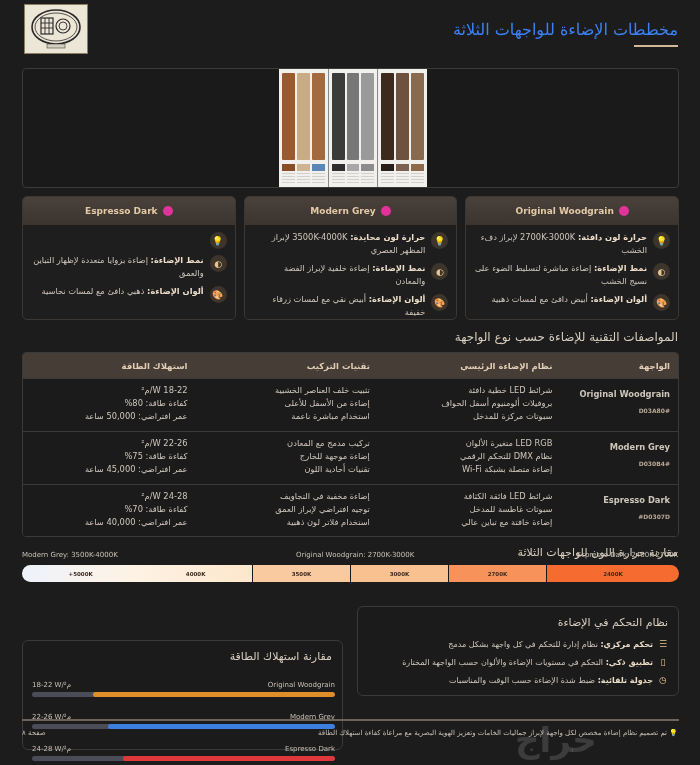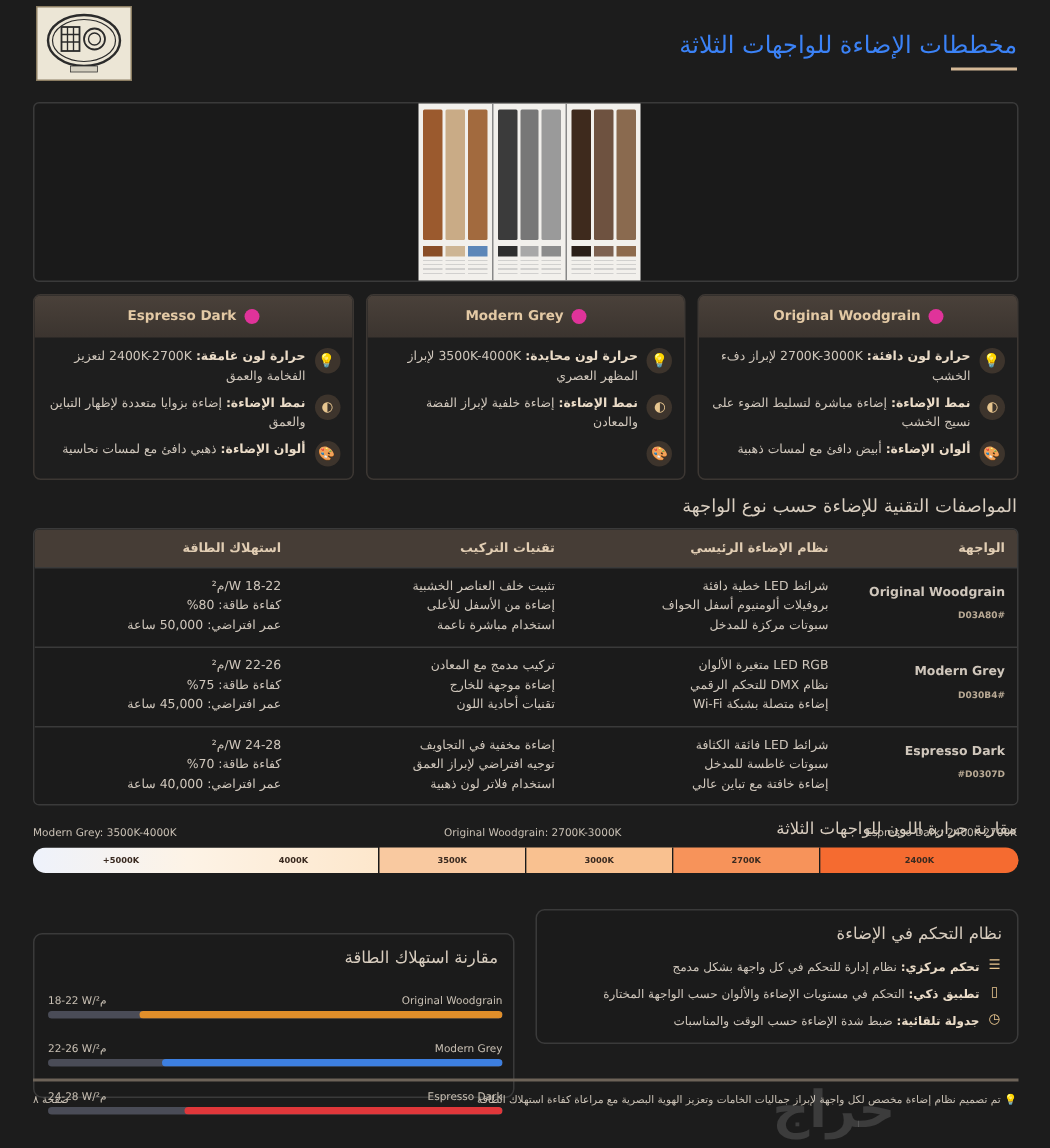--- a/index.html
+++ b/index.html
@@ -45,21 +45,21 @@
     .spec-row { height: 53px; display: flex; direction: rtl; border-top: 1px solid #3a3a3a; background: #1b1b1b; }
     .spec-row > div { padding: 5px 8px 0 8px; font-size: 8.3px; line-height: 13px; color: #cfc6bb; }
     .facade-name { font-weight: bold; color: #e3cdb1; font-size: 8.5px; padding-top: 9px !important; }
     .facade-code { font-size: 6px; color: #b8a994; font-weight: bold; margin-top: 3px; }
     .spec-row .c4 { border-left: none; }
 
     .temp-bar { position: absolute; left: 22px; top: 565px; width: 657px; height: 17px; display: flex; }
     .temp-seg { height: 17px; display: flex; align-items: center; justify-content: space-around; font-size: 5.5px; color: #3a2a20; font-weight: bold; border-right: 1px solid #1a1a1a; }
     .temp-legend { position: absolute; top: 551px; font-size: 7px; color: #c9c0b4; }
 
-    .energy-box { position: absolute; left: 22px; top: 622px; width: 321px; height: 110px; border: 1px solid #3a3a3a; border-radius: 6px; background: #1b1b1b; }
+    .energy-box { position: absolute; left: 22px; top: 640px; width: 321px; height: 110px; border: 1px solid #3a3a3a; border-radius: 6px; background: #1b1b1b; }
     .control-box { position: absolute; left: 357px; top: 606px; width: 322px; height: 90px; border: 1px solid #3a3a3a; border-radius: 6px; background: #1b1b1b; }
     .box-title { position: absolute; right: 10px; top: 9px; font-size: 11px; color: #d8cdbf; direction: rtl; }
     .energy-item { position: absolute; left: 9px; width: 303px; }
     .energy-labels { display: flex; justify-content: space-between; font-size: 7px; color: #c9c0b4; margin-bottom: 3px; }
     .energy-track { height: 5px; border-radius: 3px; background: #4a4c57; position: relative; overflow: hidden; }
     .energy-fill { position: absolute; top: 0; right: 0; height: 5px; border-radius: 3px; }
 
     .ctrl-item { position: absolute; right: 10px; display: flex; direction: rtl; align-items: center; gap: 5px; font-size: 8px; color: #cfc6bb; }
     .ctrl-item b { color: #ebdcc8; }
     .ctrl-icon { width: 10px; height: 10px; display: flex; align-items: center; justify-content: center; font-size: 9px; color: #e7c58f; }
@@ -149,21 +149,20 @@
 
 <div class="cards" id="cards">
     <div class="card">
       <div class="card-head">
         <span>Espresso Dark</span>
         <span class="pink-dot" style="background: rgb(224, 51, 154);"></span>
       </div>
       <div class="card-body">
         <div class="feat">
           <div class="feat-icon">💡</div>
-          <div class="feat-text"><b>حرارة لون غامقة:</b><span> 2400K-2700K لتعزيز الفخامة والعمق</span></div>
         </div>
         <div class="feat">
           <div class="feat-icon">◐</div>
           <div class="feat-text"><b>نمط الإضاءة:</b><span> إضاءة بزوايا متعددة لإظهار التباين والعمق</span></div>
         </div>
         <div class="feat">
           <div class="feat-icon">🎨</div>
           <div class="feat-text"><b>ألوان الإضاءة:</b><span> ذهبي دافئ مع لمسات نحاسية</span></div>
         </div>
       </div>
@@ -177,20 +176,21 @@
         <div class="feat">
           <div class="feat-icon">💡</div>
           <div class="feat-text"><b>حرارة لون محايدة:</b><span> 3500K-4000K لإبراز المظهر العصري</span></div>
         </div>
         <div class="feat">
           <div class="feat-icon">◐</div>
           <div class="feat-text"><b>نمط الإضاءة:</b><span> إضاءة خلفية لإبراز الفضة والمعادن</span></div>
         </div>
         <div class="feat">
           <div class="feat-icon">🎨</div>
+          <div class="feat-text"><b>ألوان الإضاءة:</b><span> أبيض نقي مع لمسات زرقاء خفيفة</span></div>
         </div>
       </div>
     </div>
     <div class="card">
       <div class="card-head">
         <span>Original Woodgrain</span>
         <span class="pink-dot" style="background: rgb(224, 51, 154);"></span>
       </div>
       <div class="card-body">
         <div class="feat">

